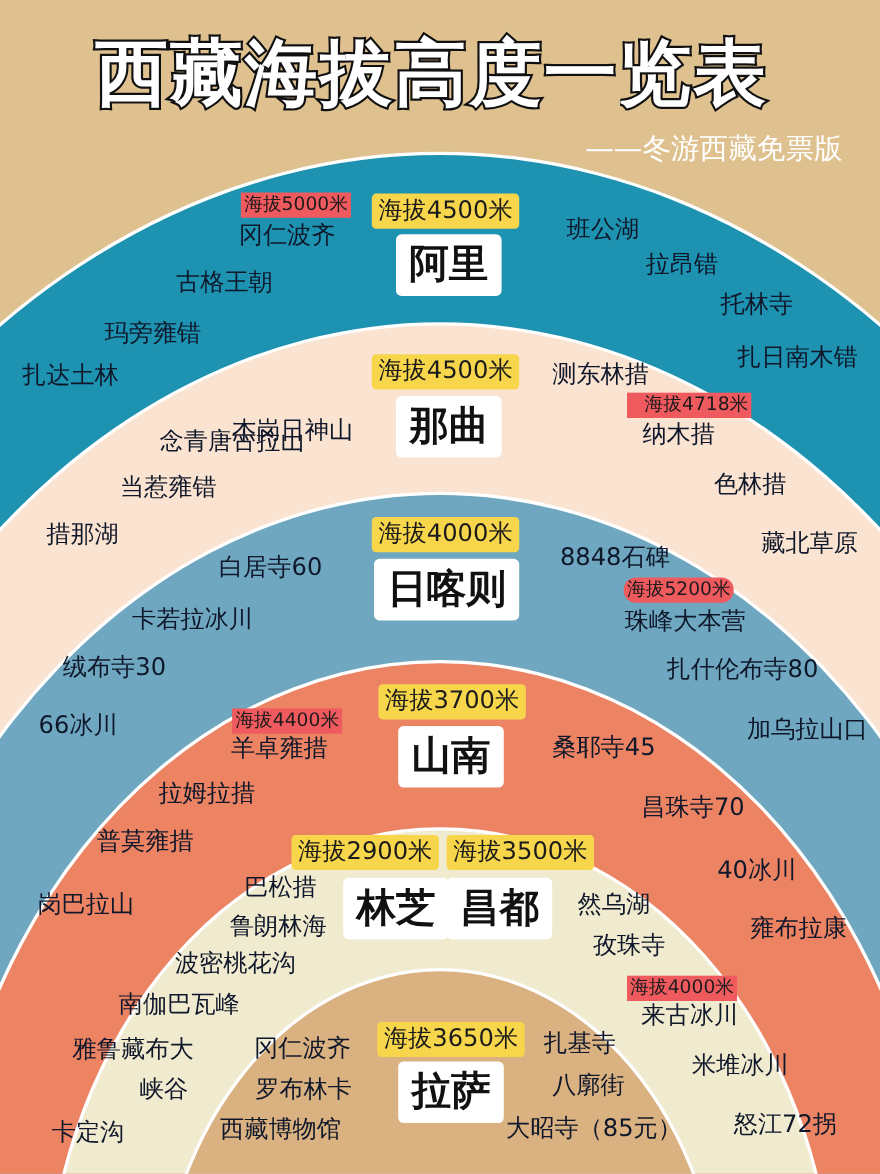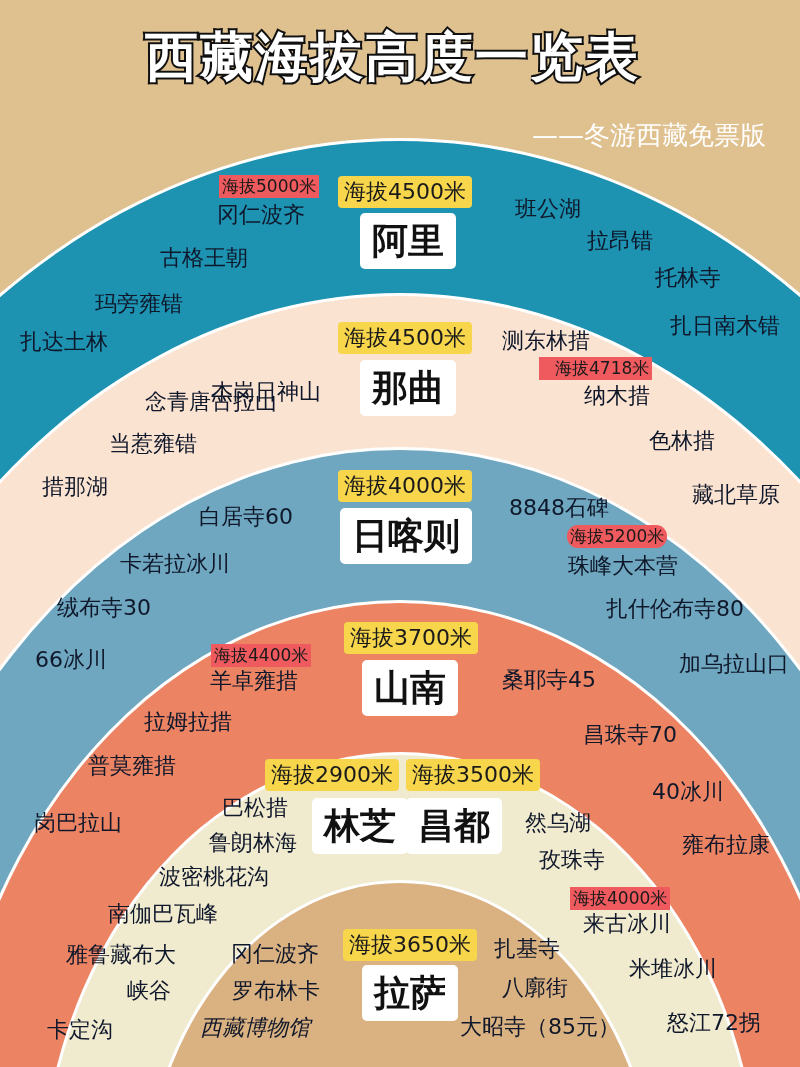--- a/index.html
+++ b/index.html
@@ -1,17 +1,17 @@
 <!DOCTYPE html>
 <html><head>
 <meta charset="utf-8">
 <style>
   html,body{margin:0;padding:0;}
   body{width:800px;height:1067px;overflow:hidden;background:#dfc08f;font-family:"DejaVu Sans","Liberation Sans",sans-serif;position:relative;}
-  .title{position:absolute;left:0;top:22px;width:785px;text-align:center;font-size:53px;font-weight:900;color:#fff;letter-spacing:2px;
+  .title{position:absolute;left:0;top:22px;width:785px;text-align:center;font-size:66px;font-weight:900;color:#fff;letter-spacing:2px;
     -webkit-text-stroke:4px #111;paint-order:stroke fill;text-shadow:0 0 1px #111;}
   .subtitle{position:absolute;right:34px;top:118px;font-size:26px;color:#fff;}
   .band{position:absolute;border-radius:50%;border:3px solid #fff;box-sizing:border-box;}
   .lbl{position:absolute;font-size:22px;color:#0f172a;white-space:nowrap;line-height:1;}
   .red{position:absolute;background:#ef5a5e;color:#1a1a1a;font-size:17px;padding:2px 3px;white-space:nowrap;line-height:1.1;}
   .yel{position:absolute;background:#f7d64c;color:#1a1a1a;font-size:22px;padding:4px 6px;border-radius:4px;white-space:nowrap;line-height:1.1;}
   .region{position:absolute;background:#fff;color:#111;font-size:36px;font-weight:900;padding:8px 12px;border-radius:5px;white-space:nowrap;line-height:1.1;}
 </style>
 </head>
 <body>
@@ -38,21 +38,21 @@
 <div class="lbl" style="left:655px;top:267px;">托林寺</div>
 <div class="lbl" style="left:670px;top:315px;">扎日南木错</div>
 
 <div class="yel" style="left:338px;top:322px;">海拔4500米</div>
 <div class="region" style="left:360px;top:360px;">那曲</div>
 <div class="lbl" style="left:211px;top:345px;margin-top:36px;">杰岗日神山</div>
 <div class="lbl" style="left:145px;top:391px;">念青唐古拉山</div>
 <div class="lbl" style="left:109px;top:433px;">当惹雍错</div>
 <div class="lbl" style="left:42px;top:476px;">措那湖</div>
 <div class="lbl" style="left:502px;top:330px;">测东林措</div>
-<div class="red" style="left:539px;top:357px;padding-left:16px;">海拔4718米</div>
+<div class="red" style="left:570px;top:357px;padding-left:16px;">海拔4718米</div>
 <div class="lbl" style="left:584px;top:385px;">纳木措</div>
 <div class="lbl" style="left:649px;top:430px;">色林措</div>
 <div class="lbl" style="left:692px;top:484px;">藏北草原</div>
 
 <div class="yel" style="left:338px;top:470px;">海拔4000米</div>
 <div class="region" style="left:340px;top:508px;">日喀则</div>
 <div class="lbl" style="left:199px;top:506px;">白居寺60</div>
 <div class="lbl" style="left:120px;top:553px;">卡若拉冰川</div>
 <div class="lbl" style="left:57px;top:597px;">绒布寺30</div>
 <div class="lbl" style="left:35px;top:649px;">66冰川</div>
@@ -89,16 +89,16 @@
 <div class="lbl" style="left:539px;top:849px;">孜珠寺</div>
 <div class="red" style="left:570px;top:887px;">海拔4000米</div>
 <div class="lbl" style="left:583px;top:913px;">来古冰川</div>
 <div class="lbl" style="left:629px;top:958px;">米堆冰川</div>
 <div class="lbl" style="left:667px;top:1012px;">怒江72拐</div>
 
 <div class="yel" style="left:343px;top:929px;">海拔3650米</div>
 <div class="region" style="left:362px;top:965px;">拉萨</div>
 <div class="lbl" style="left:231px;top:943px;">冈仁波齐</div>
 <div class="lbl" style="left:232px;top:980px;">罗布林卡</div>
-<div class="lbl" style="left:200px;top:1017px;font-style:italic;">西藏博物馆</div>
+<div class="lbl" style="left:200px;top:1017px;">西藏博物馆</div>
 <div class="lbl" style="left:494px;top:938px;">扎基寺</div>
 <div class="lbl" style="left:502px;top:977px;">八廓街</div>
 <div class="lbl" style="left:460px;top:1016px;">大昭寺（85元）</div>
 
 </body></html>

